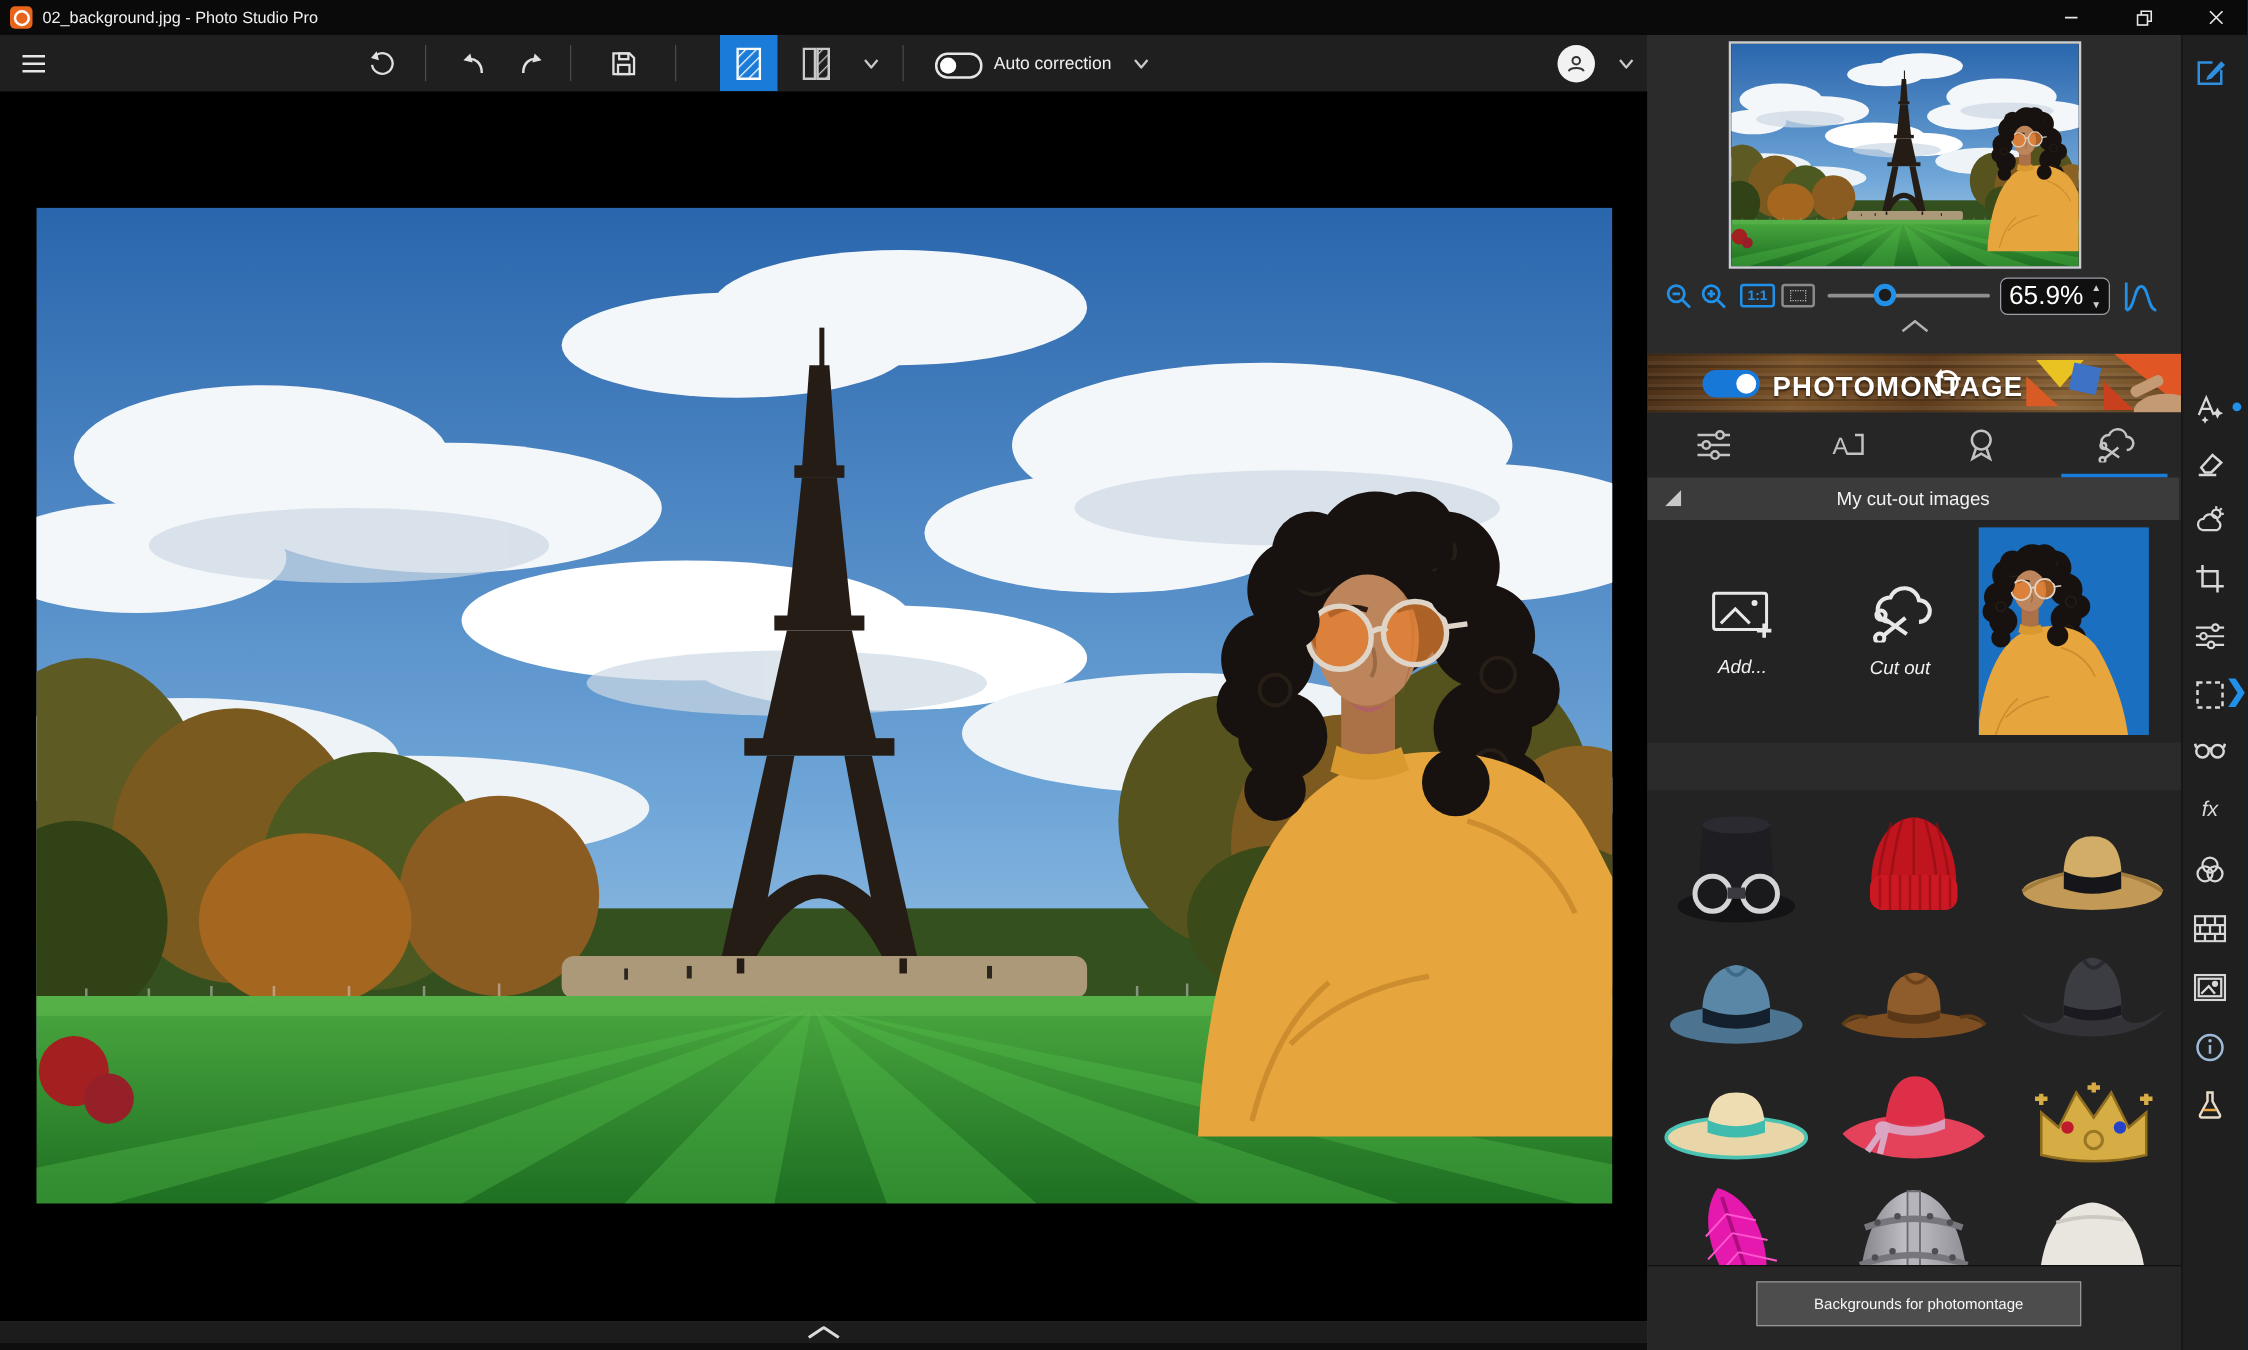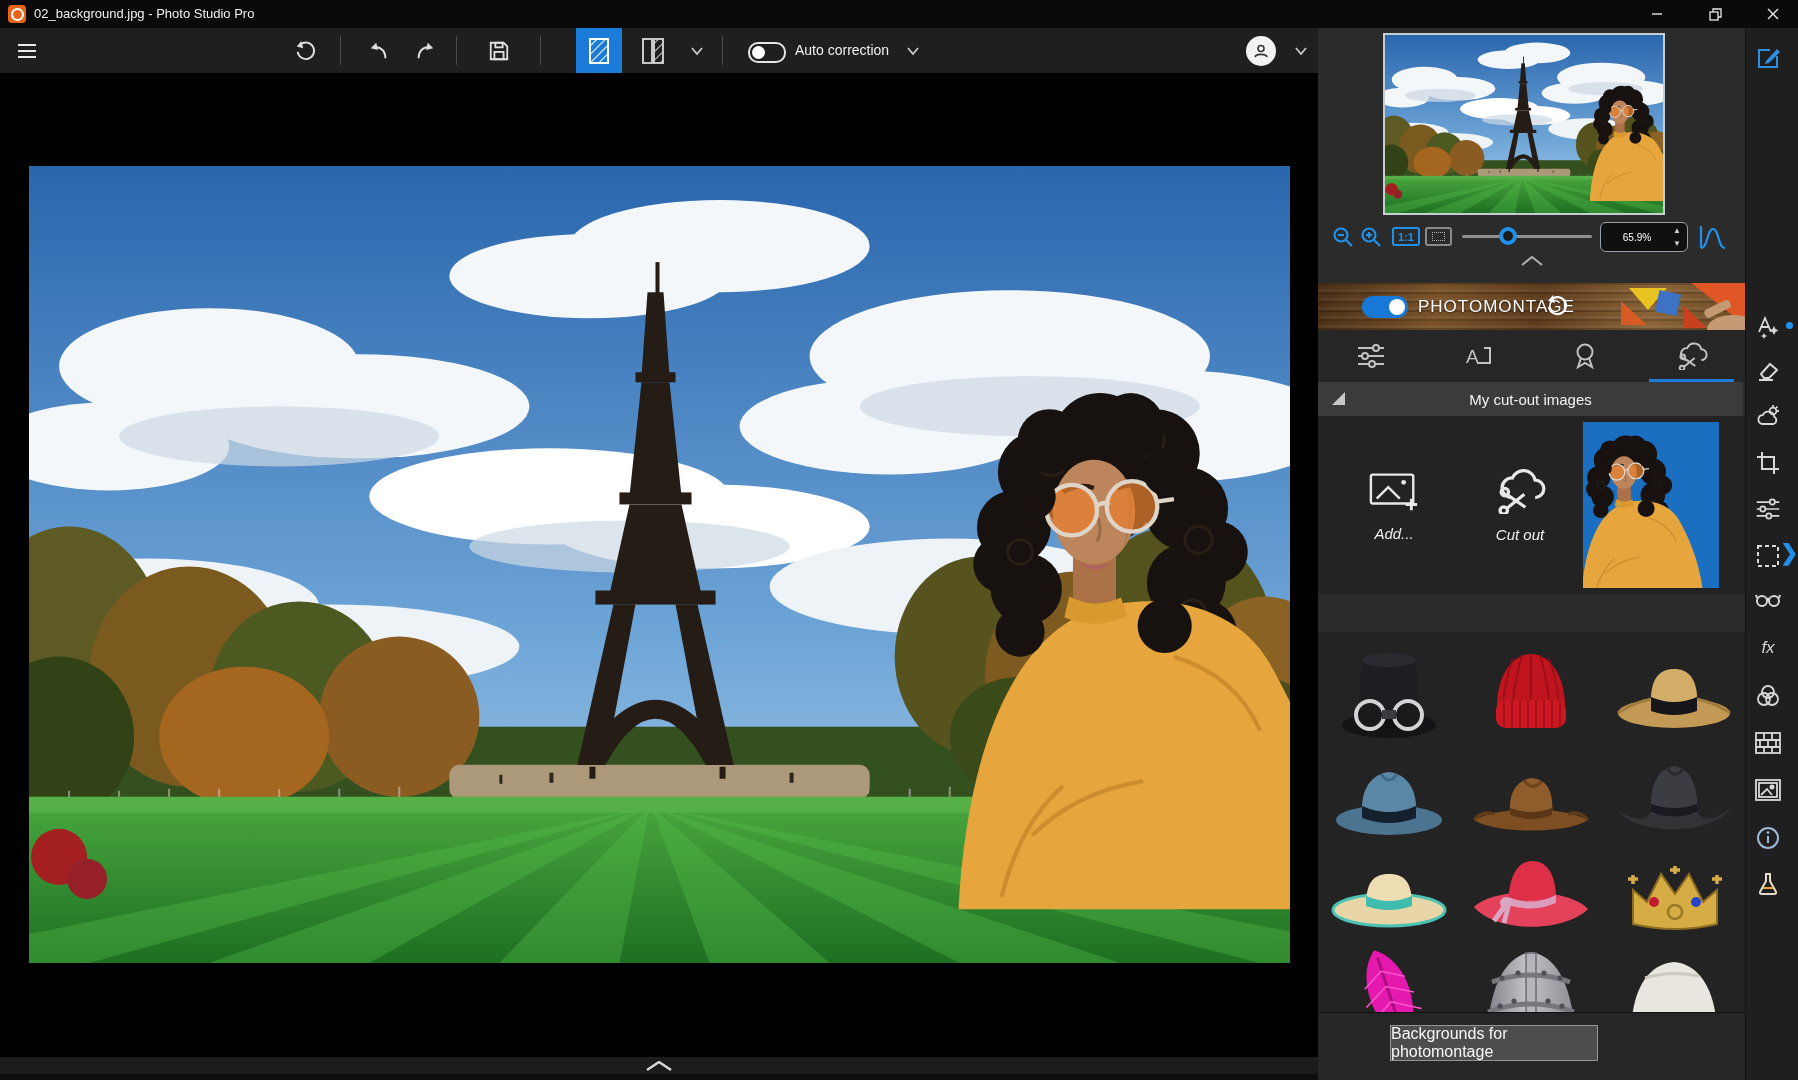--- a/index.html
+++ b/index.html
@@ -34,49 +34,49 @@
   #zoomrow{left:0;top:194px;width:427px;height:32px;}
   .zico{top:2px;width:26px;height:26px;display:flex;align-items:center;justify-content:center;}
   #ratio{left:74px;top:5px;width:28px;height:19px;border:2px solid #2090e8;border-radius:3px;color:#2090e8;
          font-size:11px;font-weight:bold;display:flex;align-items:center;justify-content:center;box-sizing:border-box;}
   #fitbtn{left:107px;top:5px;width:27px;height:19px;border:2px solid #8a8a8a;border-radius:3px;box-sizing:border-box;
           display:flex;align-items:center;justify-content:center;}
   #fitbtn i{width:11px;height:7px;border:1.5px dotted #b0b0b0;display:block;}
   #ztrack{left:144px;top:13px;width:130px;height:3px;background:#8f8f8f;border-radius:2px;}
   #zhandle{left:181px;top:5px;width:18px;height:18px;border:4px solid #2090e8;border-radius:50%;box-sizing:border-box;background:#1c1c1c;}
   #zval{left:282px;top:0;width:88px;height:30px;background:#101010;border:1px solid #9aa0a6;border-radius:6px;box-sizing:border-box;
-        display:flex;align-items:center;justify-content:center;font-size:10px;color:#fff;padding-right:14px;}
+        display:flex;align-items:center;justify-content:center;font-size:21px;color:#fff;padding-right:14px;}
   #zspin{left:352px;top:4px;width:14px;height:22px;display:flex;flex-direction:column;align-items:center;justify-content:space-between;color:#cfcfcf;font-size:8px;}
   #histico{left:380px;top:2px;width:28px;height:26px;}
   #colchev{left:0;top:228px;width:427px;text-align:center;color:#b8b8b8;}
   
   #banner{left:0;top:255px;width:427px;height:47px;overflow:hidden;
      background:linear-gradient(100deg,#4a2f17,#7a5329 28%,#5e3c1d 52%,#8a6437 78%,#6b4a24);}
   #banner .streaks{position:absolute;inset:0;background:repeating-linear-gradient(0deg,rgba(0,0,0,.18) 0 2px,rgba(255,255,255,.05) 2px 5px,rgba(0,0,0,0) 5px 9px);}
   #pmtoggle{left:44px;top:13px;width:46px;height:22px;background:#1878d8;border-radius:12px;position:absolute;}
   #pmtoggle .knob{position:absolute;right:3px;top:3px;width:16px;height:16px;background:#fff;border-radius:50%;}
-  #pmlabel{left:100px;top:14px;position:absolute;font-size:17px;letter-spacing:1px;color:#fff;font-weight:400;text-shadow:0 1px 2px rgba(0,0,0,.6);}
+  #pmlabel{left:100px;top:14px;position:absolute;font-size:22px;letter-spacing:1px;color:#fff;font-weight:700;text-shadow:0 1px 2px rgba(0,0,0,.6);}
   #pmreset{left:226px;top:11px;position:absolute;width:24px;height:24px;}
   
   #tabs{left:0;top:302px;width:427px;height:52px;background:#262626;display:flex;}
   .tab{flex:1;display:flex;align-items:center;justify-content:center;position:relative;}
   .tab.active::after{content:"";position:absolute;left:11px;right:11px;bottom:0;height:3px;background:#1a7cd8;}
   
   .sechead{left:0;width:425px;height:34px;background:#3b3b3b;display:flex;align-items:center;justify-content:center;position:absolute;}
   .sechead .tri{position:absolute;left:14px;top:10px;}
   .sechead .st{font-size:15px;color:#f2f2f2;}
   #cutarea{left:0;top:388px;width:427px;height:178px;background:#232323;font-style:italic;}
   .cutbtn{top:0;height:178px;display:flex;flex-direction:column;align-items:center;justify-content:center;gap:12px;}
   .cutbtn .lbl{font-size:15px;color:#f0f0f0;}
   #cutthumb{left:265px;top:6px;width:136px;height:166px;overflow:hidden;background:#1a6fc0;}
   #hatsarea{left:0;top:604px;width:427px;height:380px;background:#232323;overflow:hidden;}
   #hatsgrid{display:grid;grid-template-columns:142px 142px 143px;grid-template-rows:118px 92px 92px 132px;justify-items:center;align-items:center;padding-top:2px;}
   #pbottom{left:0;top:984px;width:427px;height:68px;background:#262626;border-top:1px solid #101010;box-sizing:border-box;}
-  #tooltip{left:72px;top:997px;width:208px;height:36px;background:#4d4d4d;border:1px solid #969696;box-sizing:border-box;
-           display:flex;align-items:center;justify-content:center;font-size:16px;color:#f7f7f7;z-index:5;}
+  #tooltip{left:87px;top:997px;width:260px;height:36px;background:#4d4d4d;border:1px solid #969696;box-sizing:border-box;
+           display:flex;align-items:center;justify-content:center;font-size:12px;color:#f7f7f7;z-index:5;}
   
   #rtools{left:1745px;top:28px;width:53px;height:1052px;background:#1f1f1f;border-left:1px solid #121212;box-sizing:border-box;}
   .rtico{left:9px;width:26px;height:26px;display:flex;justify-content:center;position:absolute;}
   #rtdot{left:40px;top:294px;width:7px;height:7px;border-radius:50%;background:#2090e8;position:absolute;}
   #rtchev{left:34px;top:512px;position:absolute;color:#2090e8;font-size:22px;font-weight:bold;}
   svg{display:block;}
   text{font-family:"Liberation Sans",sans-serif;}
 </style>
 </head>
 <body>

